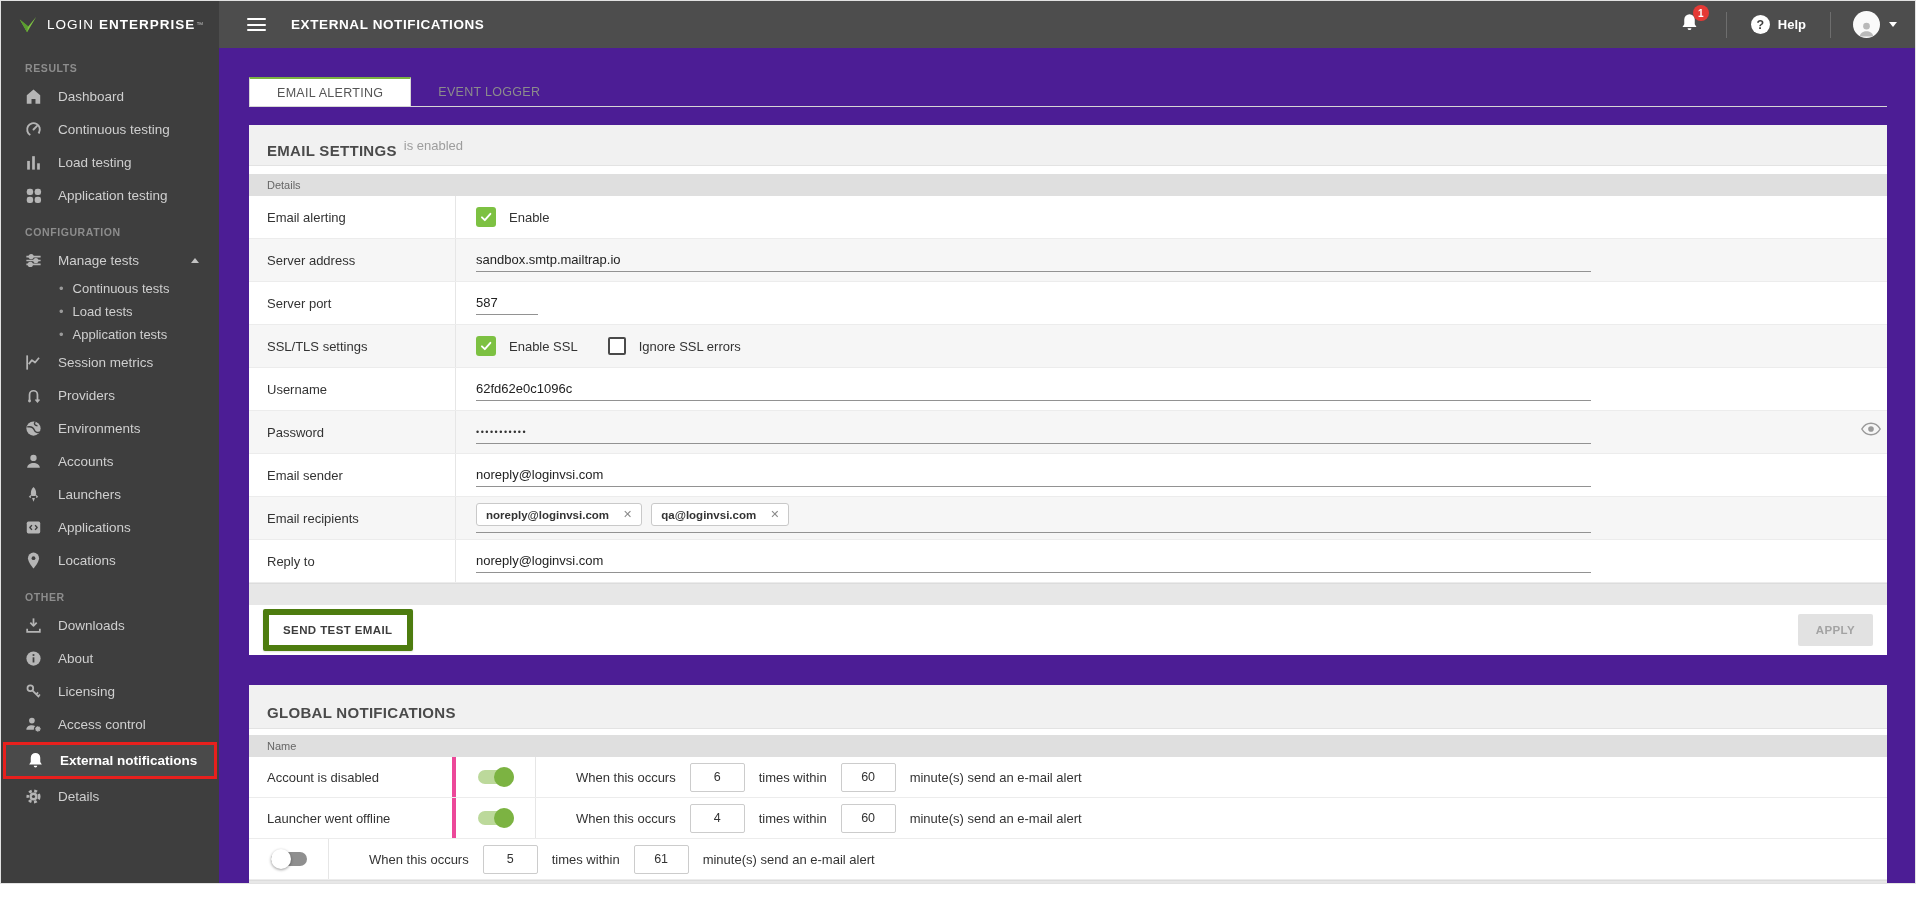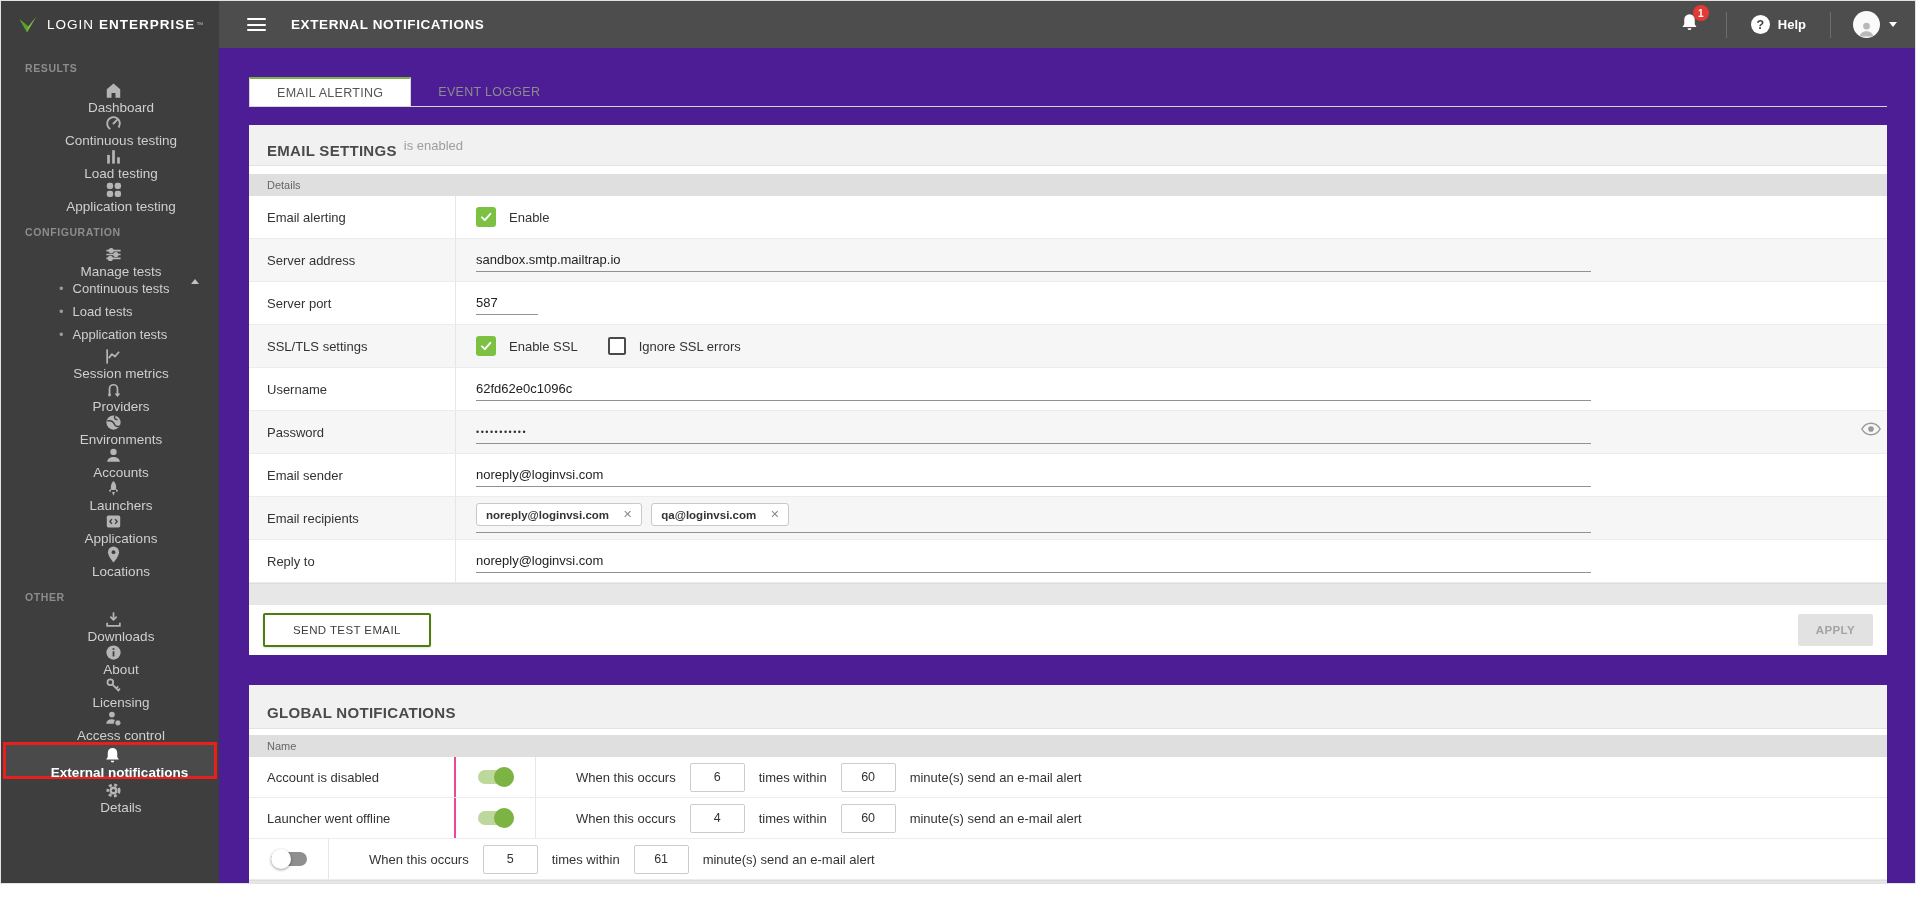--- a/index.html
+++ b/index.html
@@ -7,21 +7,21 @@
   .frame { width:1916px; height:884px; border:1px solid #e2e2e2; display:flex; overflow:hidden; background:#e9e9e9; }
 
   
   .sidebar { width:218px; min-width:218px; background:#3e3e3e; color:#c9c9c9; position:relative; }
   .logo { height:47px; display:flex; align-items:center; padding-left:16px; }
   .logo-mark { width:22px; height:22px; margin-right:8px; }
   .logo-login { color:#fff; font-size:13.5px; font-weight:400; letter-spacing:1px; }
   .logo-ent { color:#fff; font-size:13.5px; font-weight:700; letter-spacing:1px; margin-left:5px; }
   .logo-tm { color:#bbb; font-size:7px; vertical-align:top; margin-left:1px; }
   .sec-label { padding:14px 0 6px 24px; font-size:10.5px; font-weight:700; letter-spacing:.6px; color:#8d8d8d; }
-  .nav-item { height:33px; display:flex; align-items:center; padding-left:22px; cursor:pointer;flex-direction:column; }
+  .nav-item { height:33px; display:flex; align-items:center; padding-left:22px; cursor:pointer; }
   .nav-ico { width:20px; height:20px; margin-right:15px; display:flex; align-items:center; justify-content:center; flex:none; }
   .nav-ico svg { width:19px; height:19px; }
   .nav-label { font-size:13.5px; color:#cfcfcf; white-space:nowrap; }
   .nav-caret { margin-left:auto; margin-right:20px; width:0; height:0; border-left:4.5px solid transparent; border-right:4.5px solid transparent; border-bottom:5.5px solid #c2c2c2; }
   .nav-sub { height:23px; display:flex; align-items:center; padding-left:58px; cursor:pointer; }
   .nav-bullet { color:#9a9a9a; font-size:13px; margin-right:9px; }
   .nav-sub .nav-label { font-size:13px; }
   .nav-item.active { height:37px; margin:1px 2px; border:3px solid #e8201d; background:#4a4a4a; padding-left:19px; }
   .nav-item.active .nav-label { color:#fff; font-weight:700; }
 
@@ -71,29 +71,29 @@
   .cbx-off { width:18px; height:18px; border:2px solid #4a4a4a; border-radius:2px; background:#fff; margin-right:13px; cursor:pointer; flex:none; }
   .cbx-label { font-size:13px; color:#333; margin-right:30px; }
   .eye { position:absolute; right:6px; top:11px; cursor:pointer; }
   .eye svg { width:20px; height:14px; }
   .chiprow { position:relative; width:1115px; }
   .chips { display:flex; gap:9px; padding-bottom:6px; border-bottom:1px solid #929292; }
   .chip { display:flex; align-items:center; border:1px solid #c9c9c9; border-radius:3px; background:#fff; padding:4px 9px; font-size:11.5px; font-weight:700; color:#333; }
   .chip-x { margin-left:14px; color:#8a8a8a; font-size:11px; font-weight:400; cursor:pointer; }
   .tfoot-strip { height:22px; background:#e7e7e7; border-top:1px solid #dcdcdc; }
   .card-footer { height:50px; display:flex; align-items:center; padding:0 14px 0 14px; background:#fff; }
-  .btn-outline { background:#fff; border:2px solid #4d7c0f; border-radius:2px; padding:9px 28px; font-size:11.5px; font-weight:400; letter-spacing:.4px; color:#3c3c3c; font-family:"Liberation Sans", sans-serif; cursor:pointer; box-shadow:0 1px 2px rgba(0,0,0,.12); }
+  .btn-outline { background:#fff; border:6px solid #4d7c0f; border-radius:2px; padding:9px 14px; font-size:11.5px; font-weight:700; letter-spacing:.4px; color:#3c3c3c; font-family:"Liberation Sans", sans-serif; cursor:pointer; box-shadow:0 1px 2px rgba(0,0,0,.12); }
   .btn-disabled { margin-left:auto; background:#e2e2e2; border:none; border-radius:2px; padding:10px 18px; font-size:11.5px; font-weight:700; letter-spacing:.4px; color:#a3a3a3; font-family:"Liberation Sans", sans-serif; }
 
   
   .gcard { margin-top:30px; }
   .gcard .card-head { height:44px; }
   .gcard .card-gap { height:6px; }
   .grow { display:flex; height:41px; border-bottom:1px solid #ececec; background:#fff; align-items:stretch; }
-  .glabel { width:207px; min-width:207px; display:flex; align-items:center; padding-left:18px; font-size:13px; color:#333; border-right:2px solid #ec4899; }
+  .glabel { width:207px; min-width:207px; display:flex; align-items:center; padding-left:18px; font-size:13px; color:#333; border-right:4px solid #ec4899; }
   .gtoggle { width:80px; min-width:80px; display:flex; align-items:center; justify-content:center; border-right:1px solid #e6e6e6; }
   .gcond { flex:1; display:flex; align-items:center; padding-left:40px; font-size:13px; color:#333; }
   .gcond .txt { margin-right:14px; }
   .gcond .txt2 { margin:0 14px; }
   .num { width:55px; height:29px; border:1px solid #ccc; border-radius:2px; text-align:center; font-size:12.5px; color:#333; background:#fff; outline:none; font-family:"Liberation Sans", sans-serif; }
   .toggle { width:36px; height:14px; border-radius:7px; position:relative; cursor:pointer; }
   .toggle.on { background:#bcd99b; }
   .toggle.on .knob { position:absolute; left:16px; top:-3px; width:20px; height:20px; border-radius:50%; background:#7cb342; }
   .toggle.off { background:#8f8f8f; }
   .toggle.off .knob { position:absolute; left:0; top:-3px; width:20px; height:20px; border-radius:50%; background:#fff; box-shadow:0 1px 3px rgba(0,0,0,.4); }

